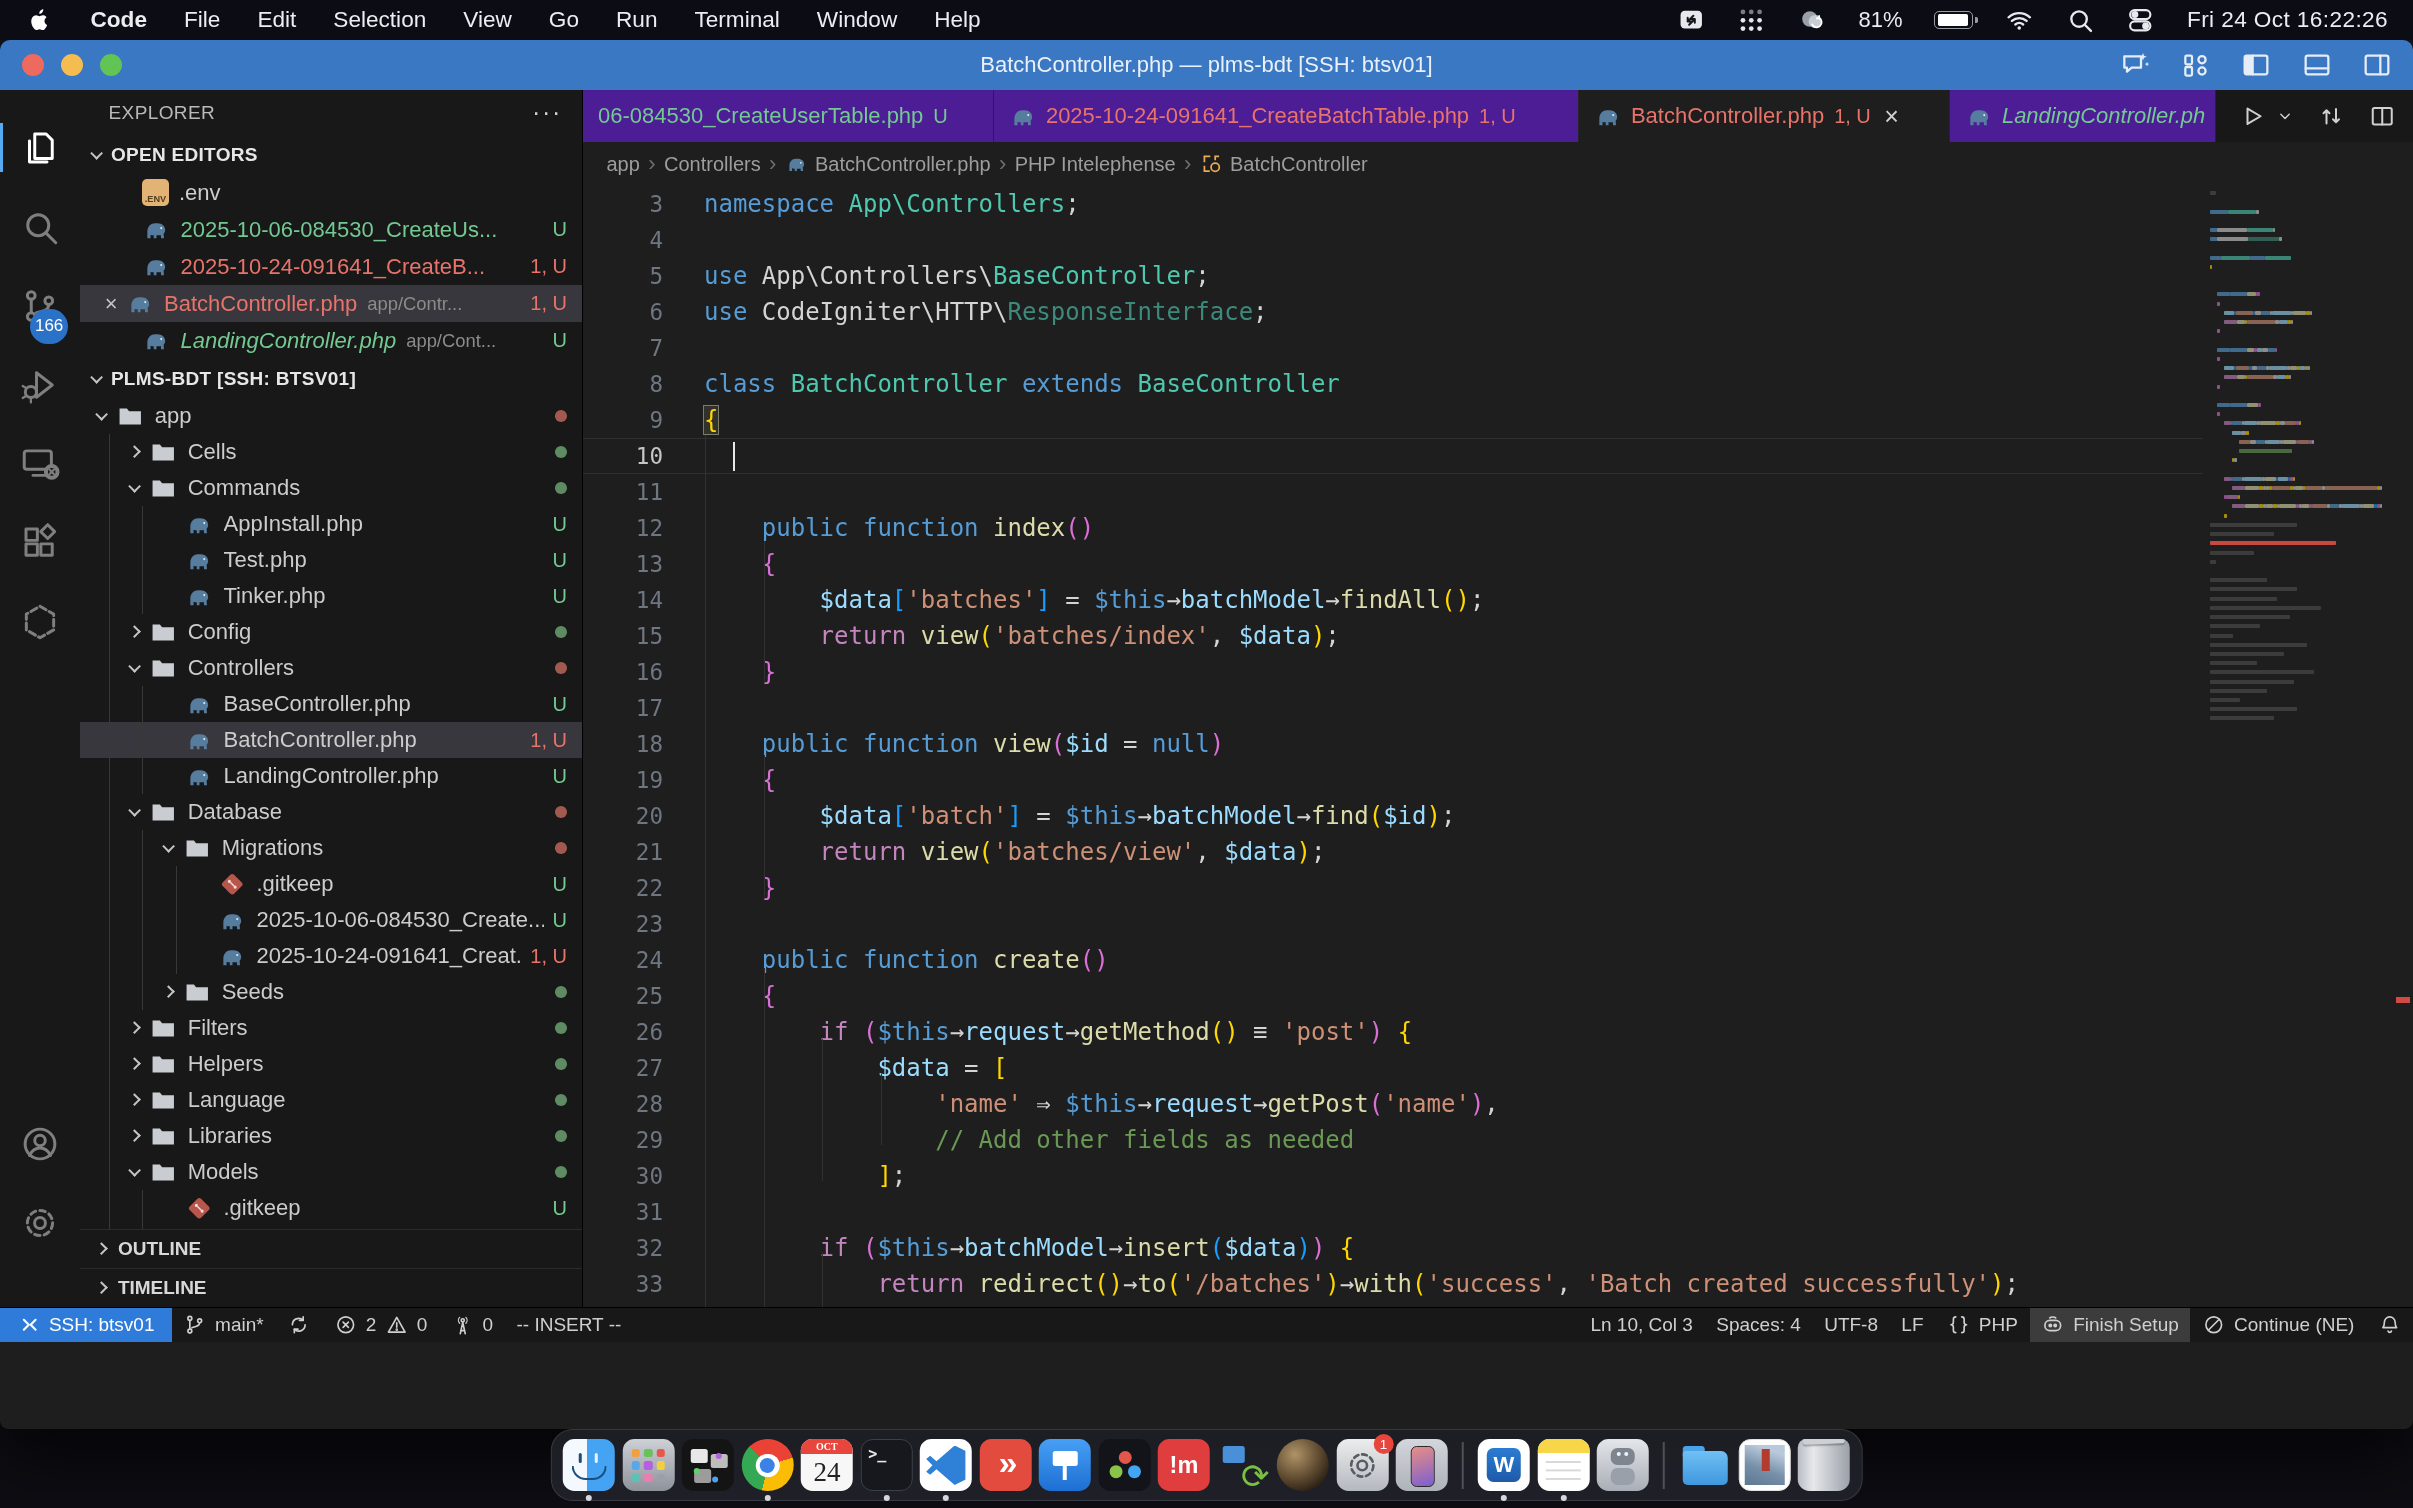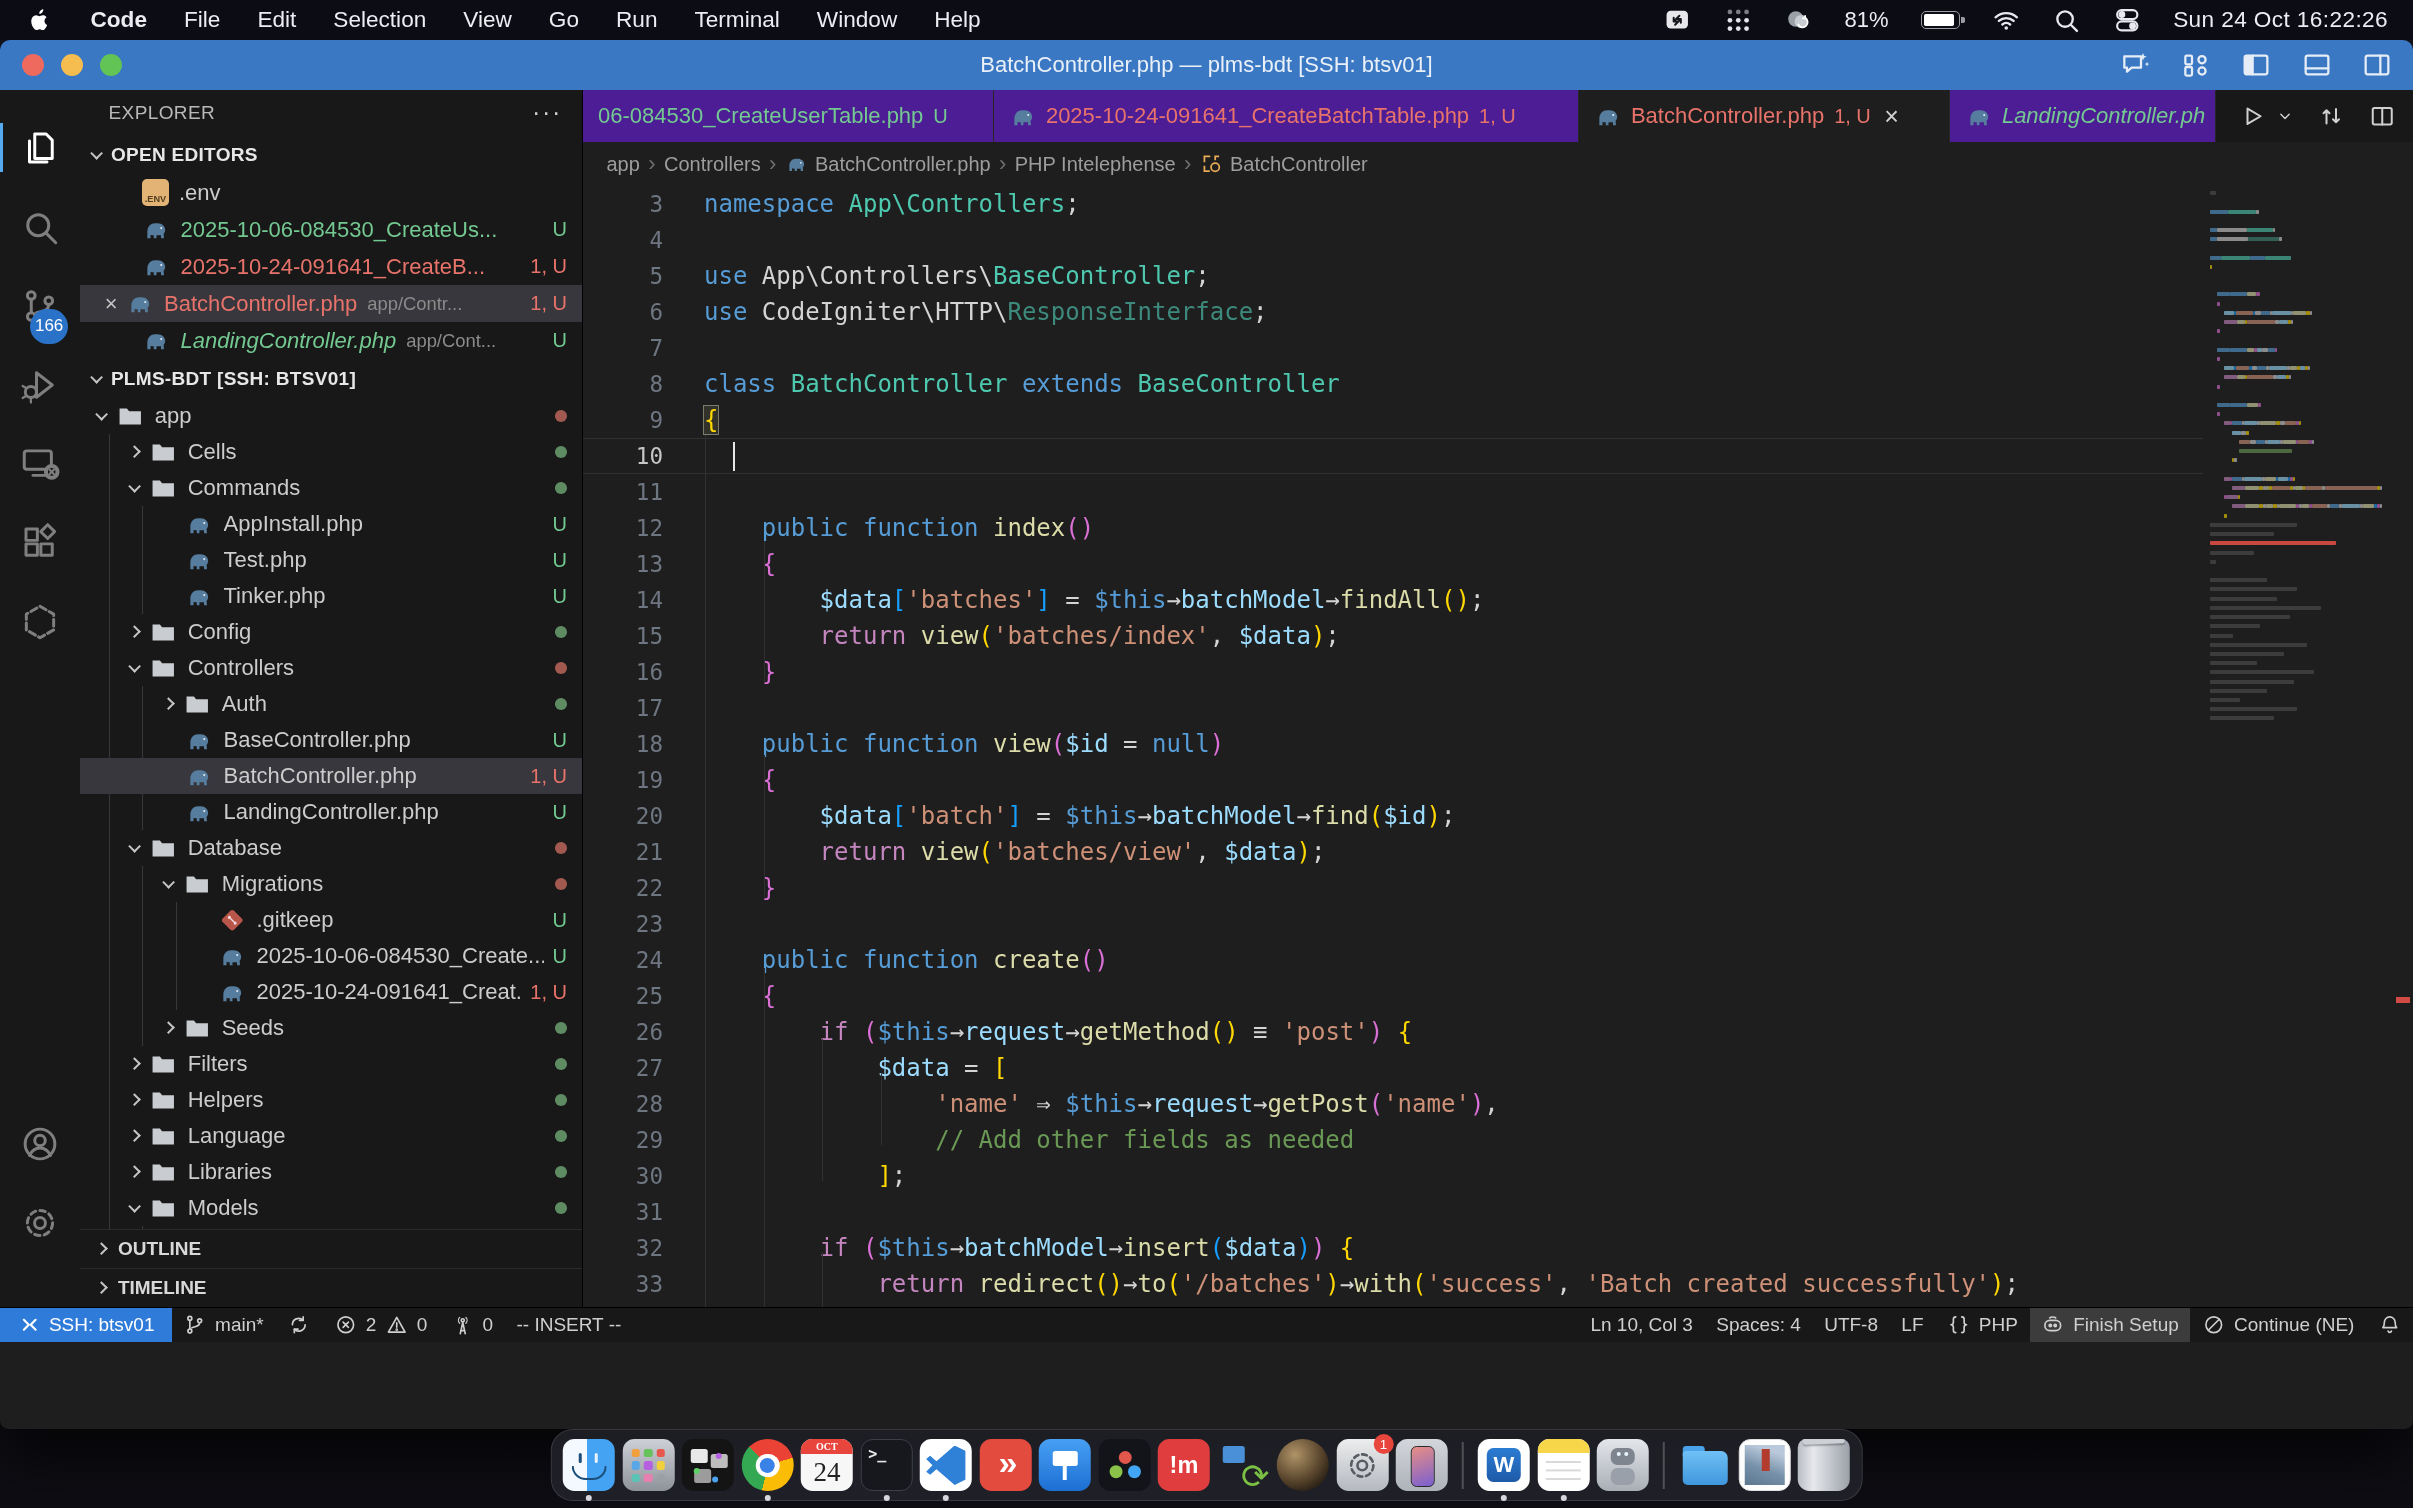--- a/index.html
+++ b/index.html
@@ -241,21 +241,21 @@
           </svg>
         </span>
       <span class="mb-ic">
           <svg viewBox="0 0 24 24" fill="none" stroke="currentColor" stroke-width="1.8">
             <rect x="3.5" y="3.5" width="17" height="7.5" rx="3.7"></rect>
             <circle cx="7.5" cy="7.2" r="2" fill="currentColor"></circle>
             <rect x="3.5" y="13" width="17" height="7.5" rx="3.7"></rect>
             <circle cx="16.5" cy="16.8" r="2" fill="currentColor"></circle>
           </svg>
         </span>
-      <span class="clock">Sun 24 Oct 16:22:26</span>
+      <span class="clock">Fri 24 Oct 16:22:26</span>
     </div>
   </div>
 
   <div class="window">
     <div class="titlebar">
       <div class="traffic">
         <span class="tl r"></span>
         <span class="tl y"></span>
         <span class="tl g"></span>
       </div>
@@ -519,32 +519,20 @@
                 <svg viewBox="0 0 24 24">
                   <path fill="#c9cdd1" d="M3 5.5h6.2L11 7.8h10V19H3z"></path>
                 </svg>
               </span>
               <span class="lbl">Controllers</span>
               <span class="dot red"></span>
             </div>
             <div class="row" style="height: 36px; padding-left: 84px;">
               <span class="guide" style="left: 28.5px;"></span>
               <span class="guide" style="left: 62px;"></span>
-              <span class="chev right" style="margin-right: 10px;"></span>
-              <span class="fic">
-                <svg viewBox="0 0 24 24">
-                  <path fill="#c9cdd1" d="M3 5.5h6.2L11 7.8h10V19H3z"></path>
-                </svg>
-              </span>
-              <span class="lbl">Auth</span>
-              <span class="dot green"></span>
-            </div>
-            <div class="row" style="height: 36px; padding-left: 84px;">
-              <span class="guide" style="left: 28.5px;"></span>
-              <span class="guide" style="left: 62px;"></span>
               <span style="width: 21px; flex: 0 0 auto;"></span>
               <span class="fic">
                 <svg viewBox="0 0 24 24">
                   <path fill="#567c9e" d="M4.5 19.5v-5.6C4.5 9.9 7.4 7 11 7h2.2c3.5 0 6.3 2.4 6.3 5.6 0 1.3-.5 2.4-1.3 3.1l.3 3.8h-2.4l-.3-2.7c-.5.2-1.1.3-1.7.3h-1.9v2.4h-2.3v-2.4h-.7c-.7 0-1.4-.2-2-.5v2.9H4.5z"></path>
                   <circle cx="16.2" cy="11" r=".9" fill="#dfe8ef"></circle>
                 </svg>
               </span>
               <span class="lbl">BaseController.php</span>
               <span class="badge green">U</span>
             </div>

